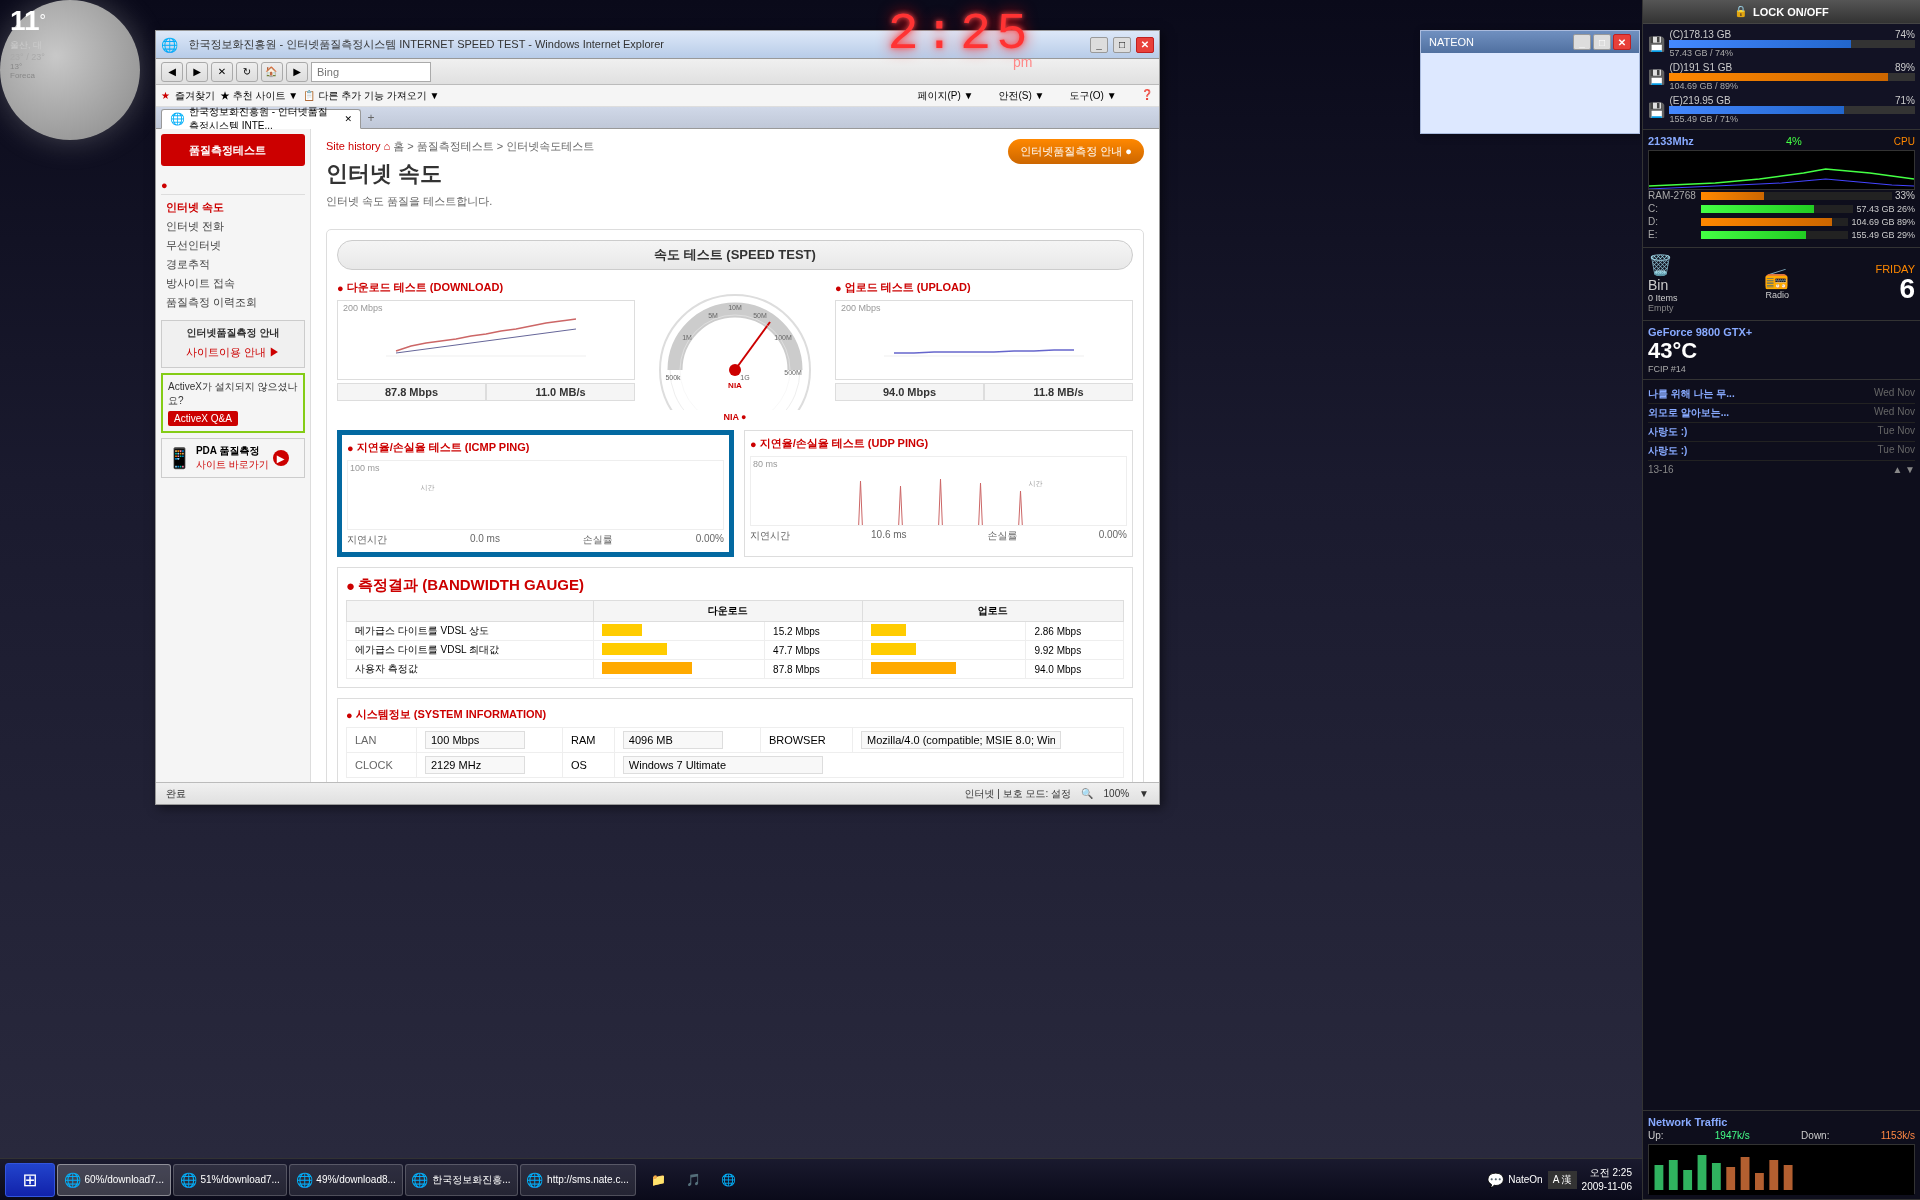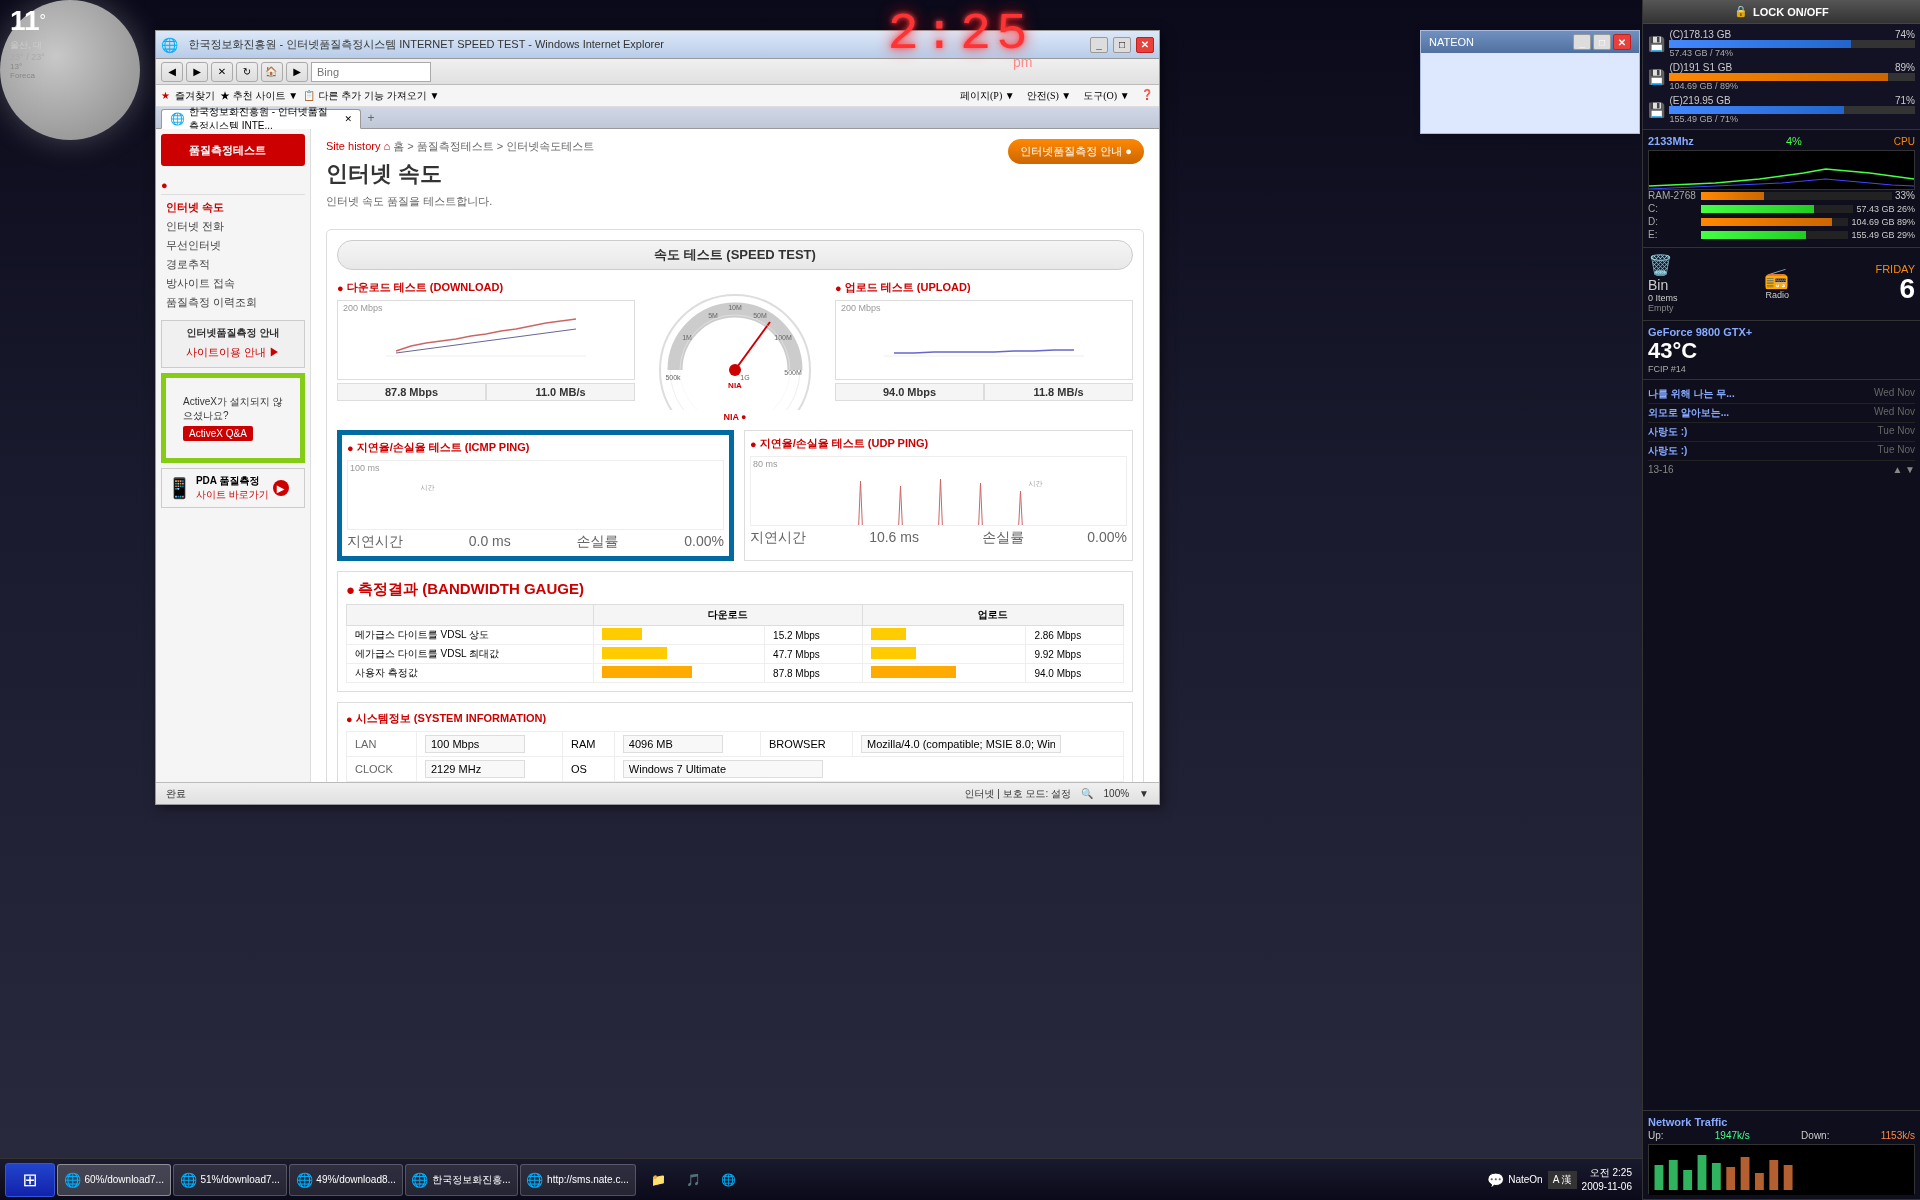--- a/index.html
+++ b/index.html
@@ -465,22 +465,22 @@
       text-align: center;
     }
 
     .nav-banner-title {
       color: #333;
       font-weight: bold;
       margin-bottom: 3px;
     }
 
     .activex-section {
-      border: 5px solid #84cc16;
-      padding: 17px;
+      border: 2px solid #84cc16;
+      padding: 5px;
       margin-top: 5px;
       font-size: 10px;
     }
 
     .pda-section {
       border: 1px solid #ccc;
       padding: 5px;
       margin-top: 5px;
       font-size: 10px;
       display: flex;
@@ -611,21 +611,21 @@
       height: 70px;
       background: white;
       border: 1px solid #eee;
       position: relative;
       overflow: hidden;
     }
 
     .ping-results {
       display: flex;
       justify-content: space-between;
-      font-size: 14px;
+      font-size: 10px;
       color: #666;
       margin-top: 3px;
     }
 
     
     .bandwidth-section {
       border: 1px solid #ddd;
       margin-bottom: 10px;
       padding: 8px;
     }
@@ -867,21 +867,21 @@
     </div>
 
     <div class="browser-menubar">
       <div style="display:flex; align-items:center; gap:5px; margin-right:10px;">
         <span style="font-size:10px; color:#cc0000;">★</span>
         <span style="font-size:10px;">즐겨찾기</span>
         <span style="font-size:10px;">★ 추천 사이트 ▼</span>
         <span style="font-size:10px;">📋 다른 추가 기능 가져오기 ▼</span>
       </div>
       <div style="flex:1;"></div>
-      <div style="display:flex; gap:12px; font-size:10px;font-family:Liberation Serif, serif;">
+      <div style="display:flex; gap:25px; font-size:10px;">
         <span>페이지(P) ▼</span>
         <span>안전(S) ▼</span>
         <span>도구(O) ▼</span>
         <span>❓</span>
       </div>
     </div>
 
     <div class="browser-tabs">
       <div class="tab active">
         <span style="font-size:12px;">🌐</span>

